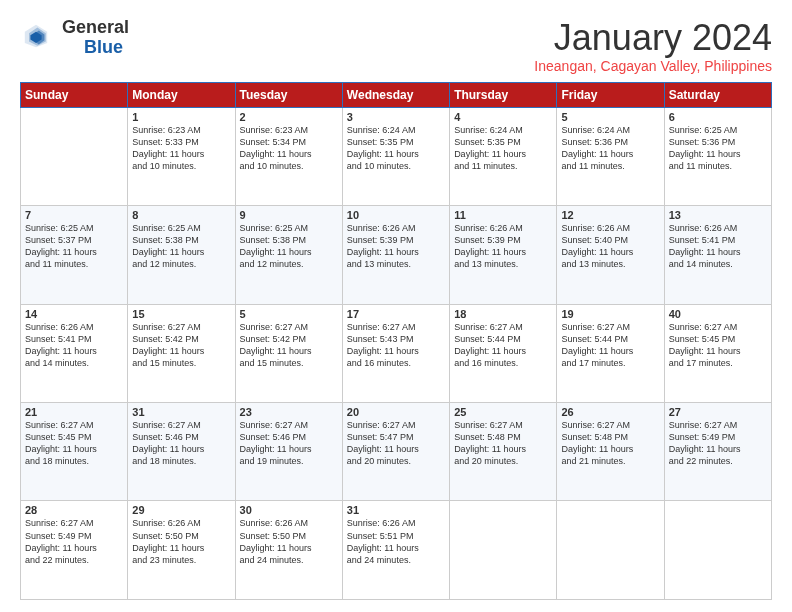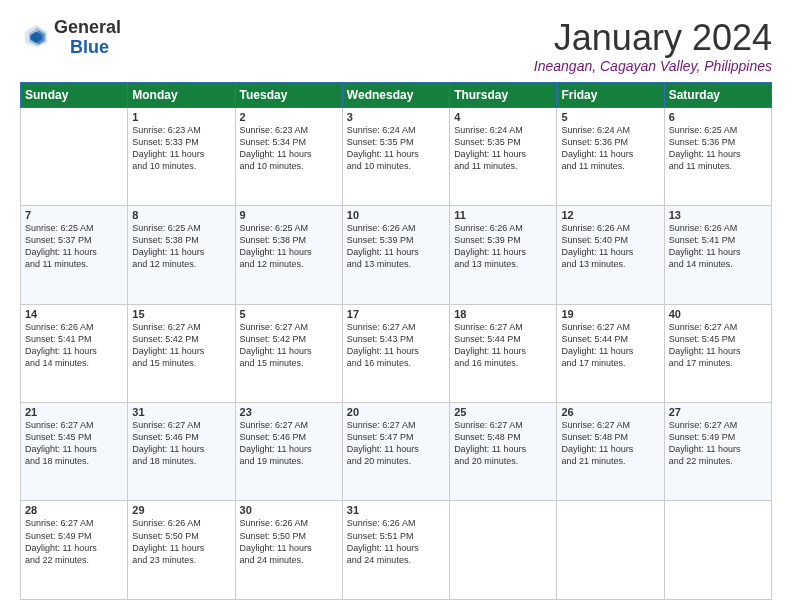--- a/index.html
+++ b/index.html
@@ -19,21 +19,22 @@
     }
     .header {
       display: flex;
       justify-content: space-between;
       align-items: flex-start;
       margin-bottom: 8px;
     }
     .logo {
       display: flex;
       align-items: center;
-      gap: 4px;
+      gap: 12px;
+      text-align: center;
     }
     .logo-text {
       font-size: 18px;
       font-weight: bold;
       line-height: 1.1;
     }
     .logo-general { color: #333; }
     .logo-blue { color: #1a5fa8; margin-left: 16px; }
     .logo-icon {
       width: 28px;
@@ -44,22 +45,21 @@
       text-align: right;
     }
     .month-title {
       font-size: 36px;
       font-weight: normal;
       color: #333;
       line-height: 1.1;
     }
     .location-title {
       font-size: 14px;
-      color: #701a75;
-      font-style: italic;
+      color: #ef4444;
     }
     .calendar-table {
       width: 100%;
       border-collapse: collapse;
       flex: 1;
     }
     .calendar-table th {
       background-color: #2d6fbe;
       color: #fff;
       font-size: 12px;
@@ -91,21 +91,21 @@
     .empty-cell {
       background: #f9f9f9;
     }
     tr:nth-child(even) td {
       background-color: #f5f8fc;
     }
     tr:nth-child(odd) td {
       background-color: #fff;
     }
     .calendar-table thead tr th {
-      background-color: #15803d;
+      background-color: #b91c1c;
     }
   </style>
 </head>
 <body>
 
 <div class="page">
   <div class="header">
     <div class="logo">
       <div>
         <svg class="logo-icon" viewBox="0 0 40 40" width="36" height="36">

